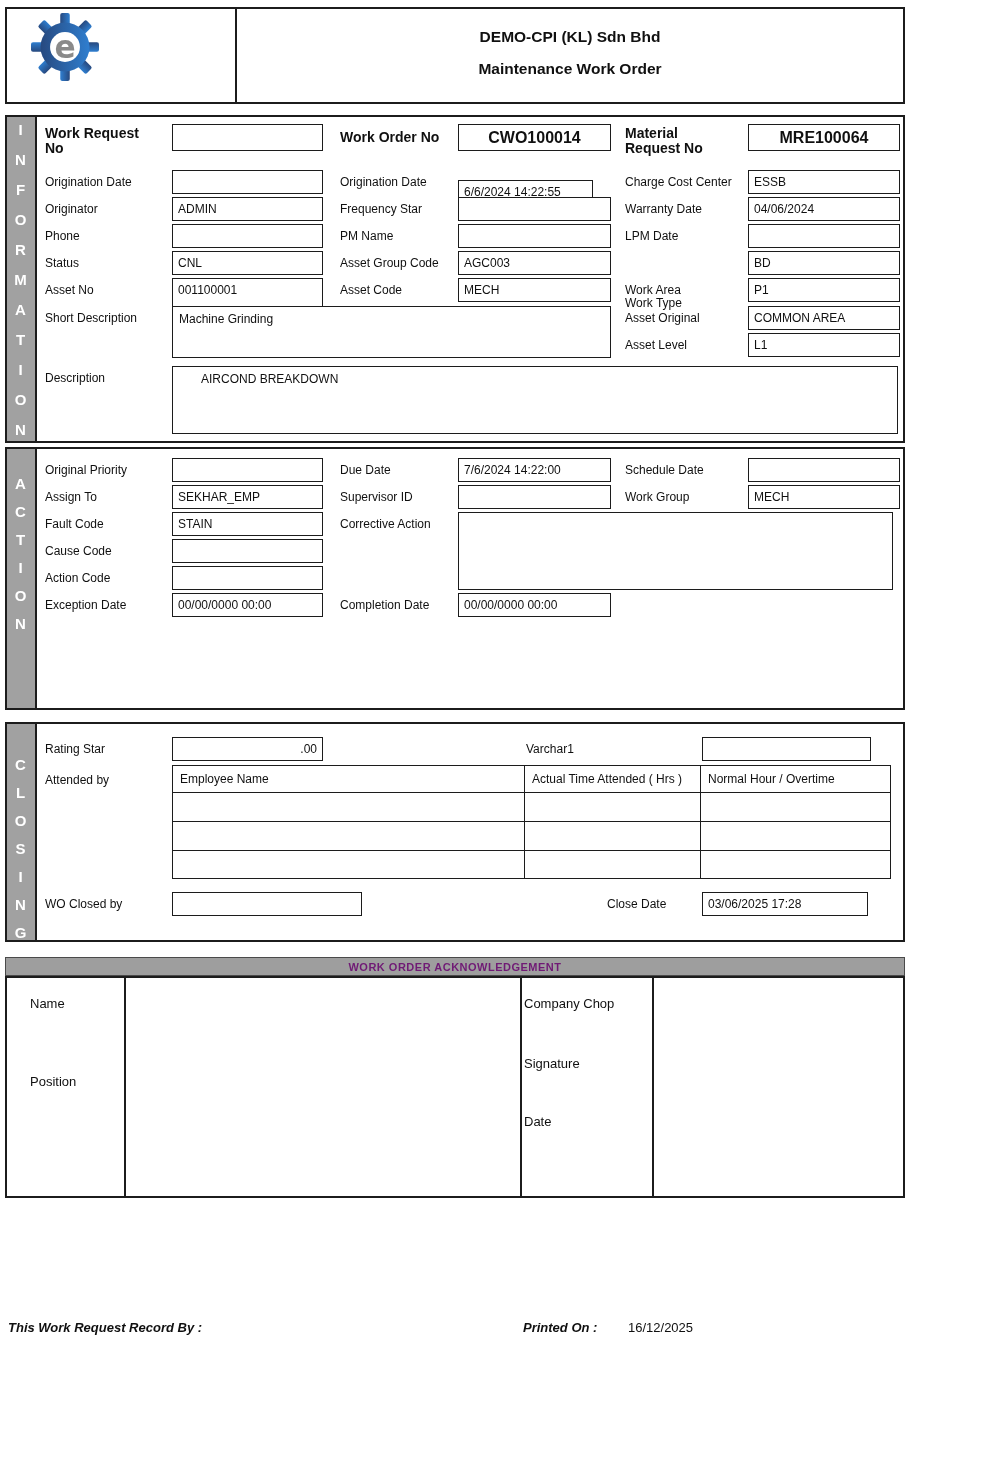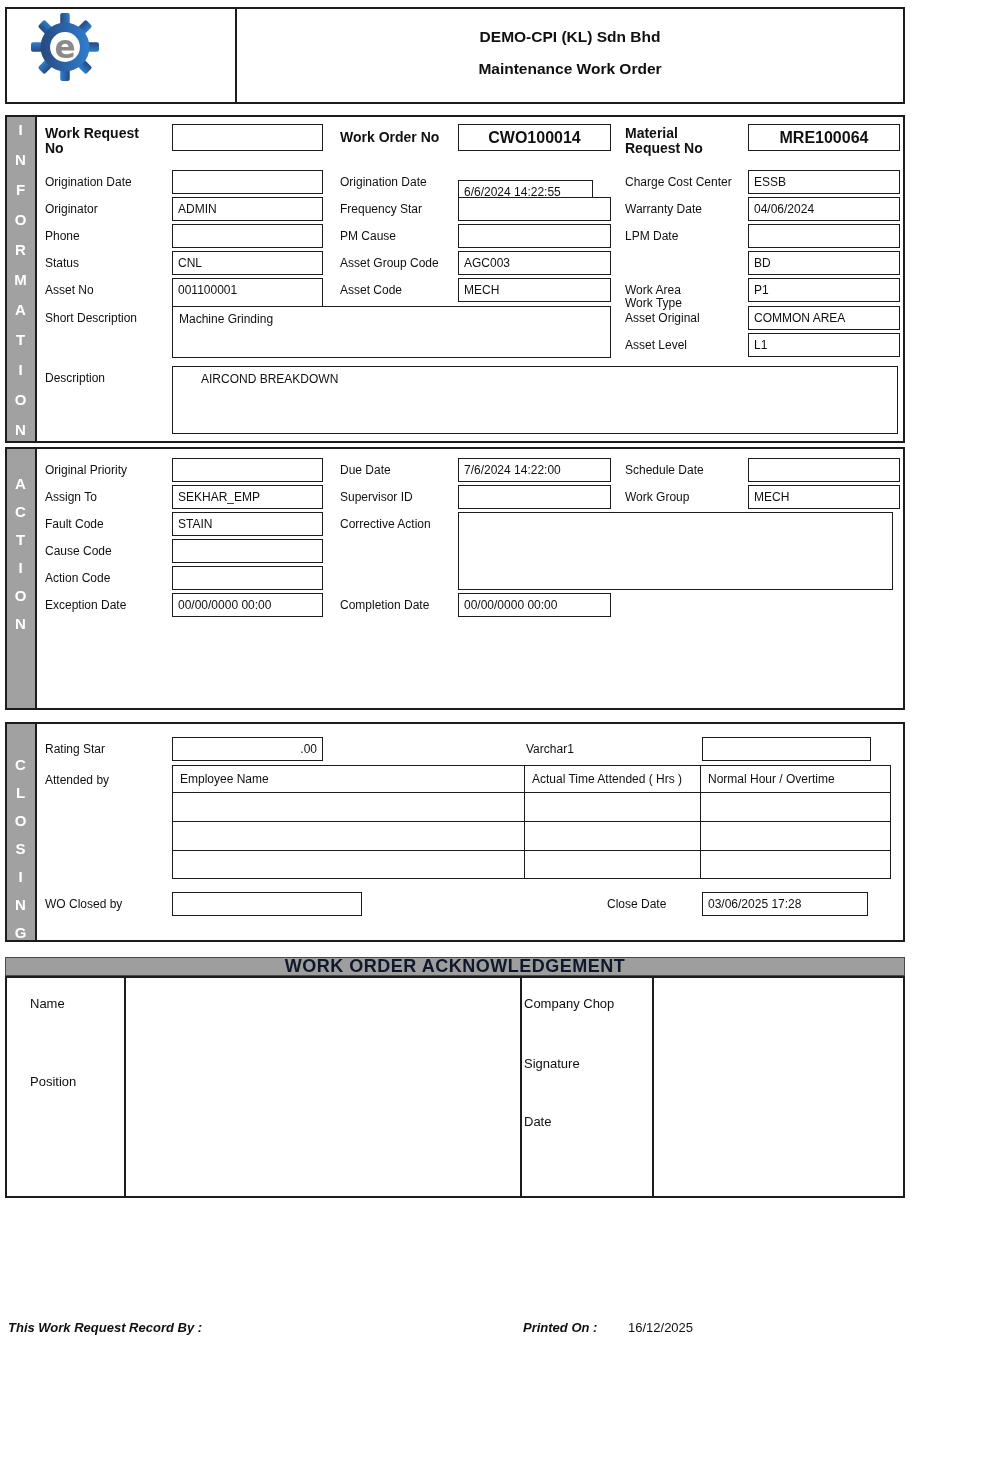--- a/index.html
+++ b/index.html
@@ -31,21 +31,21 @@
   .box.tall{line-height:23px;}
   .box.area{white-space:normal;line-height:16px;padding:4px 6px;}
   .box.bc{font-weight:bold;text-align:center;font-size:16px;}
   .box.right{text-align:right;}
   
   #att-table{position:absolute;border-collapse:collapse;table-layout:fixed;}
   #att-table td{border:1.5px solid #1c1c1c;font-size:12px;padding:2px 7px;vertical-align:middle;overflow:hidden;white-space:nowrap;}
   
   #ack-bar{
     position:absolute;background:#9e9e9e;border:1.5px solid #4a4a4a;box-sizing:border-box;
-    color:#0f172a;font-weight:bold;font-size:18px;letter-spacing:.5px;
+    color:#701a75;font-weight:bold;font-size:11px;letter-spacing:.5px;
     display:flex;align-items:center;justify-content:center;
   }
   .vline{position:absolute;width:2px;background:#1c1c1c;}
   .ack-lbl{position:absolute;font-size:13px;}
   
   .foot-bi{position:absolute;font-size:13px;font-weight:bold;font-style:italic;white-space:nowrap;}
   .foot{position:absolute;font-size:13px;white-space:nowrap;}
 </style>
 </head>
 <body>
@@ -111,21 +111,21 @@
 
   <div class="hlbl" style="left:340px;top:130px;width:115px;">Work Order No</div>
   <div class="box tall bc" style="left:458px;top:124px;width:153px;height:27px;">CWO100014</div>
 
   <div class="lbl" style="left:340px;top:170px;">Origination Date</div>
   <div class="box" style="left:458px;top:180px;width:135px;height:24px;">6/6/2024 14:22:55</div>
 
   <div class="lbl" style="left:340px;top:197px;">Frequency Star</div>
   <div class="box" style="left:458px;top:197px;width:153px;height:24px;"></div>
 
-  <div class="lbl" style="left:340px;top:224px;">PM Cause</div>
+  <div class="lbl" style="left:340px;top:224px;">PM Name</div>
   <div class="box" style="left:458px;top:224px;width:153px;height:24px;"></div>
 
   <div class="lbl" style="left:340px;top:251px;">Asset Group Code</div>
   <div class="box" style="left:458px;top:251px;width:153px;height:24px;">AGC003</div>
 
   <div class="lbl" style="left:340px;top:278px;">Asset Code</div>
   <div class="box" style="left:458px;top:278px;width:153px;height:24px;">MECH</div>
 
   <div class="hlbl" style="left:625px;top:126px;width:100px;">Material Request No</div>
   <div class="box tall bc" style="left:748px;top:124px;width:152px;height:27px;">MRE100064</div>

